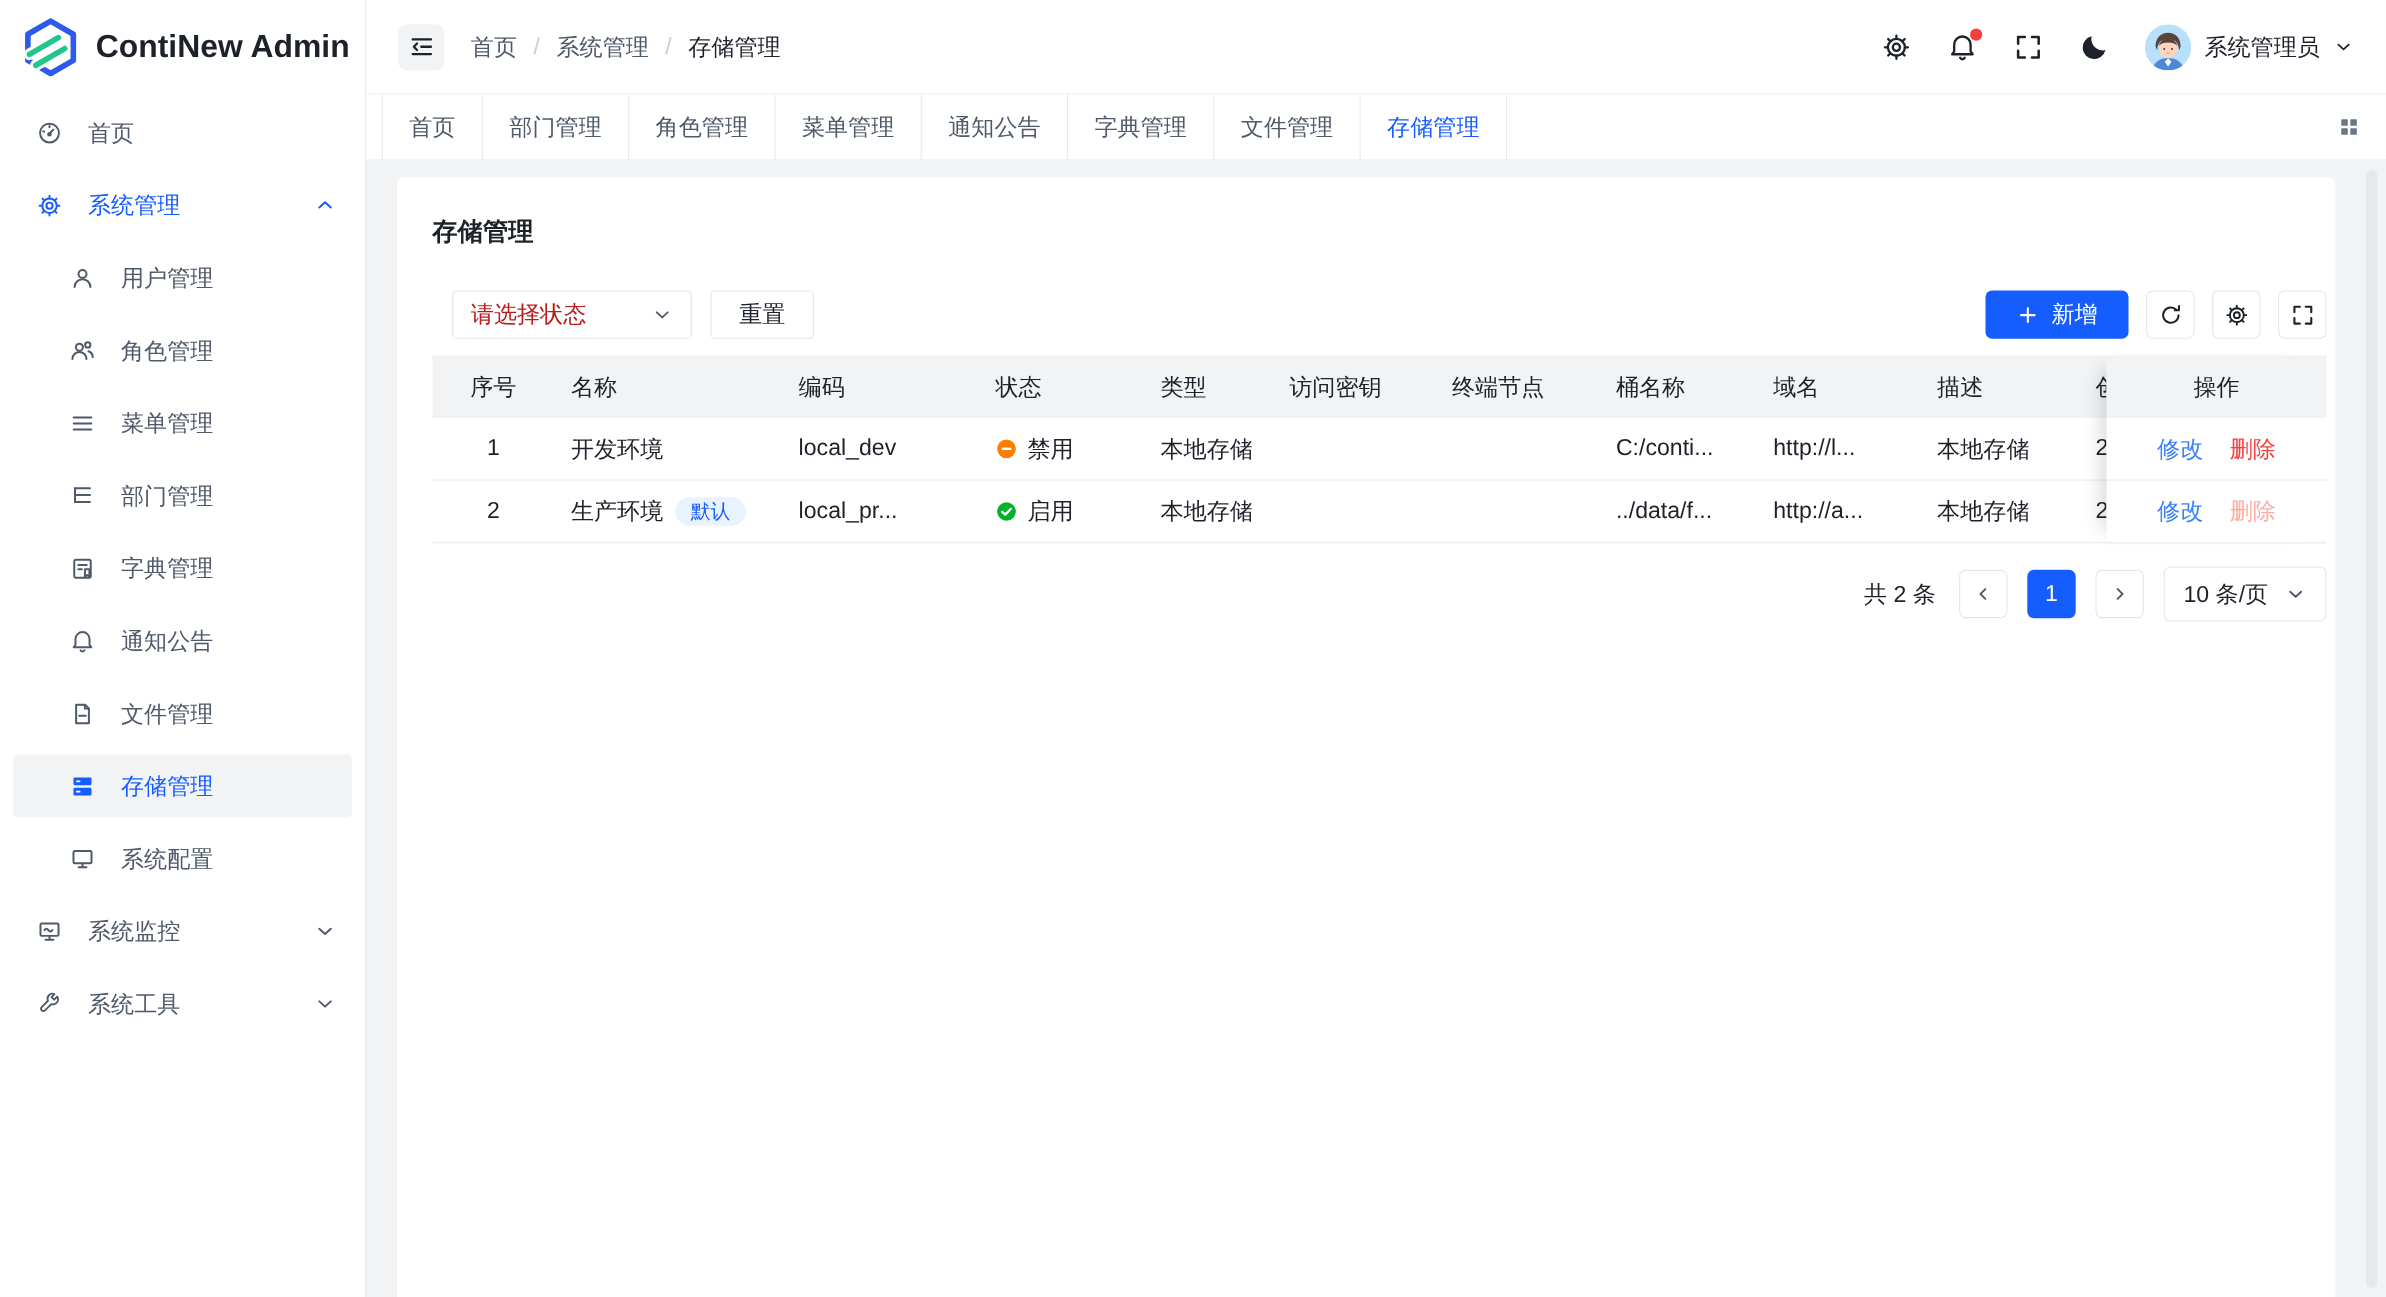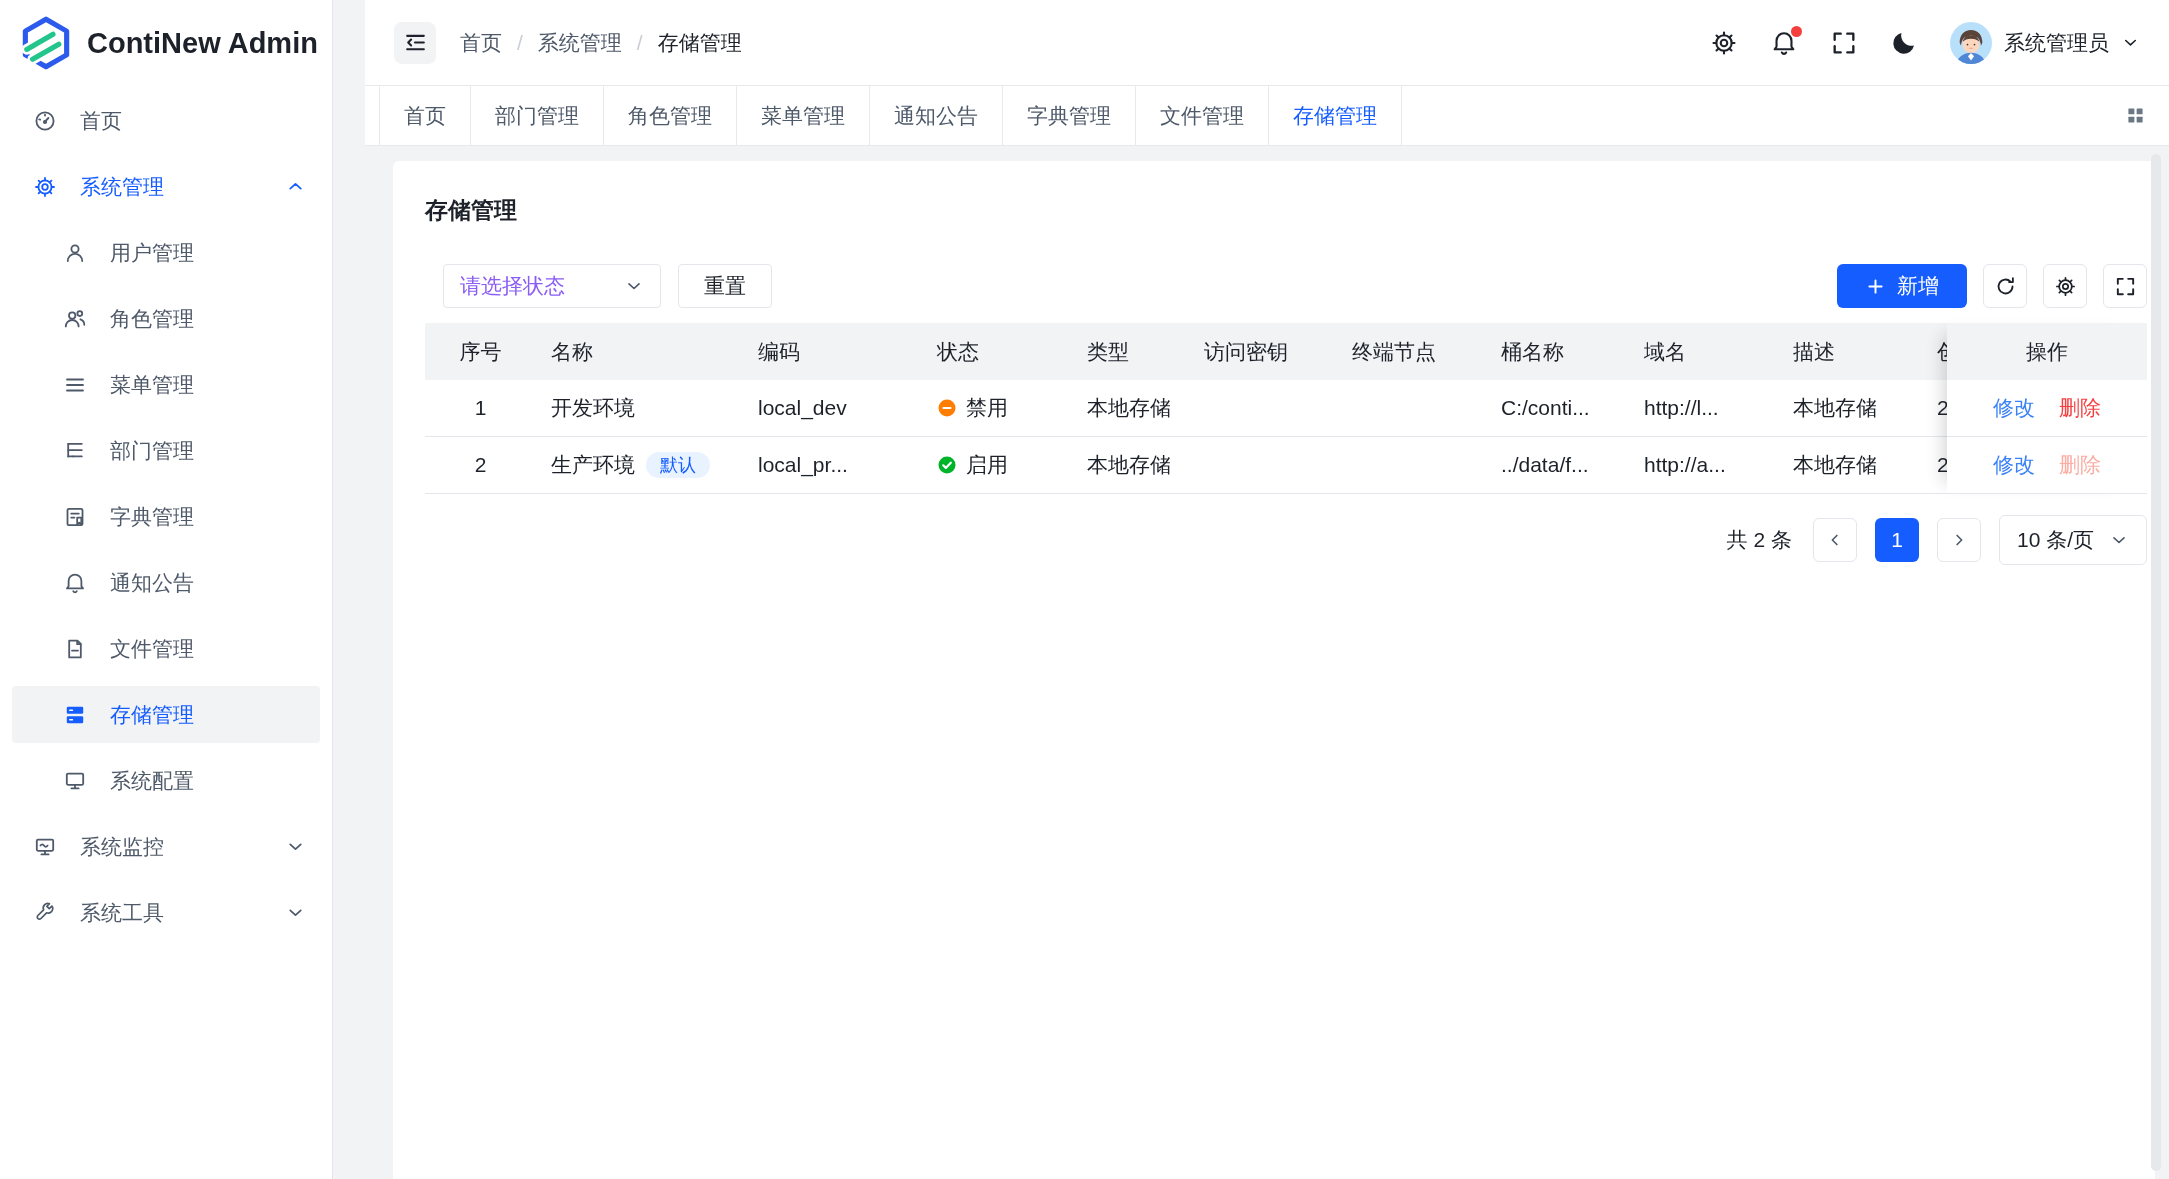--- a/index.html
+++ b/index.html
@@ -1,18 +1,18 @@
 <!DOCTYPE html>
 <html><head>
 <meta charset="utf-8">
 <style>
   * { box-sizing: border-box; }
   html,body { margin:0; padding:0; width:2169px; height:1179px; overflow:hidden; }
   body { font-family:"Liberation Sans","DejaVu Sans",sans-serif; color:#1d2129; background:#f2f3f5; }
-  .screen { position:absolute; inset:0; display:flex;gap:32px; }
+  .screen { position:absolute; inset:0; display:flex; }
 
   
   .sidebar { width:333px; flex:none; background:#fff; border-right:1px solid #e5e6eb; display:flex; flex-direction:column; }
   .logo-row { height:86px; flex:none; display:flex; align-items:center; padding-left:18px; gap:13px; }
   .logo-mark { width:56px; height:56px; flex:none; }
   .logo-mark svg { width:100%; height:100%; }
   .logo-title { font-size:29px; font-weight:700; color:#1d2129; white-space:nowrap; }
   .nav { padding:6px 12px 0; overflow:hidden; }
   .nav-item { height:57px; margin-bottom:9px; display:flex; align-items:center; border-radius:4px; color:#4e5969; font-size:21px; cursor:pointer; position:relative; }
   .nav-item.lvl1 { padding-left:21px; }
@@ -58,21 +58,21 @@
   .content { flex:1; position:relative; background:#f2f3f5; overflow:hidden; }
   .card { position:absolute; left:28px; top:15px; width:1762px; bottom:0; background:#fff; border-radius:6px 6px 0 0; padding:28px 8px 0 32px; }
   .page-title { font-size:23px; font-weight:600; margin:6px 0 38px; color:#1d2129; }
 
   .toolbar { display:flex; align-items:center; }
   .search-box { width:294px; height:44px; border:1px solid #e5e6eb; border-radius:4px; background:#fff; display:flex; align-items:center; gap:11px; padding:0 14px; }
   .search-box .sicon { width:22px; height:22px; color:#4e5969; flex:none; display:flex; }
   .search-box svg { width:100%; height:100%; }
   .search-box input { border:none; outline:none; width:100%; font-size:21px; font-family:inherit; color:#1d2129; background:transparent; }
   .search-box input::placeholder { color:#86909c; }
-  .select-box { width:218px; height:44px; border:1px solid #e5e6eb; border-radius:4px; background:#fff; margin-left:18px; display:flex; align-items:center; justify-content:space-between; padding:0 16px; font-size:21px; color:#8b5cf6; cursor:pointer; }
+  .select-box { width:218px; height:44px; border:1px solid #e5e6eb; border-radius:4px; background:#fff; margin-left:18px; display:flex; align-items:center; justify-content:space-between; padding:0 16px; font-size:21px; color:#b91c1c; cursor:pointer; }
   .select-box .chev, .pg-size .chev { width:20px; height:20px; color:#4e5969; display:flex; }
   .select-box .chev svg, .pg-size .chev svg { width:100%; height:100%; }
   .btn-reset { height:44px; margin-left:17px; padding:0 25px; border:1px solid #e5e6eb; border-radius:4px; background:#fff; font-size:21px; color:#1d2129; font-family:inherit; cursor:pointer; }
   .toolbar-right { margin-left:auto; display:flex; align-items:center; gap:16px; }
   .btn-add { height:44px; padding:0 28px; border:none; border-radius:6px; background:#165dff; color:#fff; font-size:21px; font-family:inherit; display:flex; align-items:center; gap:11px; cursor:pointer; }
   .btn-add .plus { width:21px; height:21px; display:flex; }
   .btn-add svg { width:100%; height:100%; }
   .icon-btn { width:44px; height:44px; border:1px solid #e5e6eb; border-radius:6px; background:#fff; color:#1d2129; display:flex; align-items:center; justify-content:center; cursor:pointer; }
   .icon-btn svg { width:23px; height:23px; }
 

